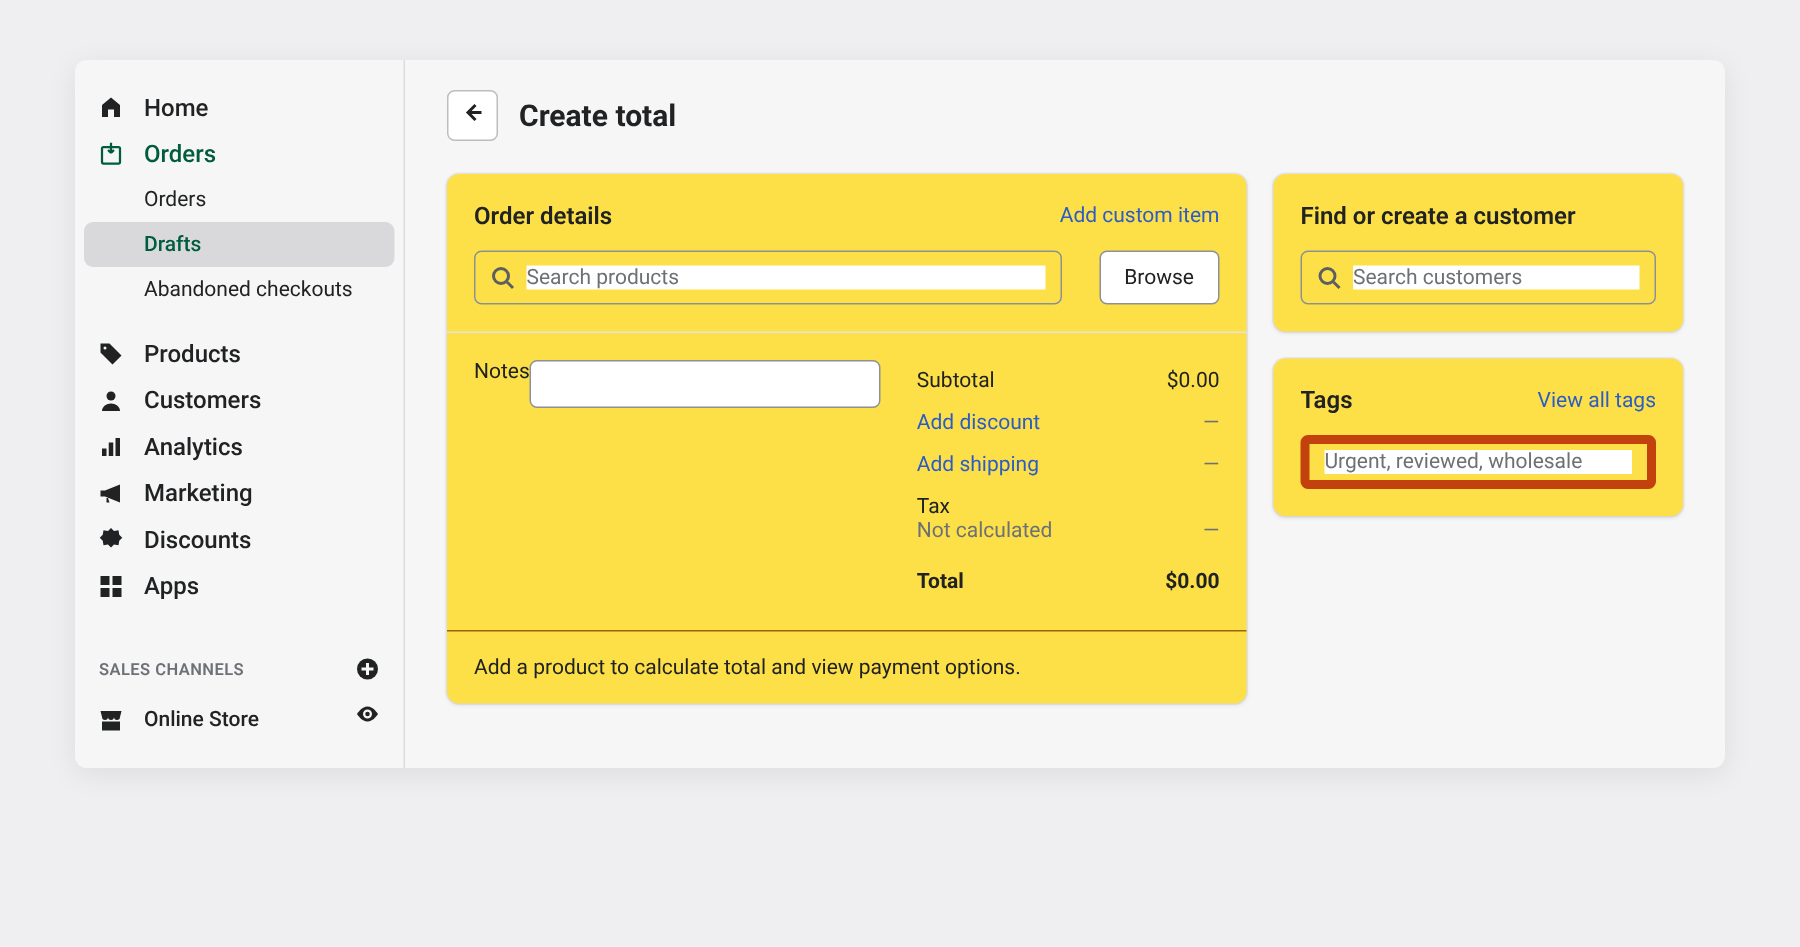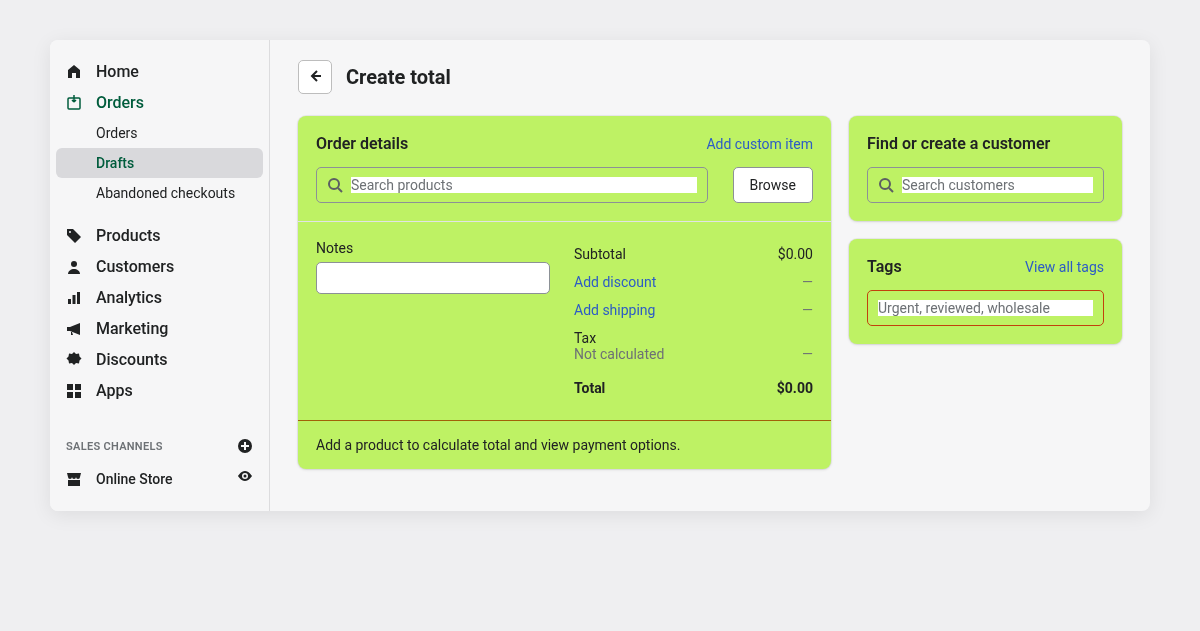--- a/index.html
+++ b/index.html
@@ -130,21 +130,21 @@
     .main-col {
       flex: 1;
     }
     .side-col {
       width: 273px;
       display: flex;
       flex-direction: column;
       gap: 18px;
     }
     .card {
-      background: #bef264;
+      background: #fde047;
       border-radius: 8px;
       box-shadow: 0 0 0 1px rgba(0,0,0,0.05), 0 1px 3px rgba(0,0,0,0.1);
     }
     .card-section {
       padding: 18px;
     }
     .card-header {
       display: flex;
       align-items: center;
       justify-content: space-between;
@@ -201,21 +201,21 @@
       cursor: pointer;
     }
     .totals-section {
       border-top: 1px solid #e1e3e5;
       padding: 18px;
       display: flex;
       gap: 24px;
     }
     .notes-col {
       display: flex;
-      flex-direction: column;
+      flex-direction: row;
     }
     .notes-label {
       font-size: 14px;
       color: #202223;
       margin-bottom: 6px;
     }
     .notes-input {
       width: 234px;
       height: 32px;
       border: 1px solid #8c9196;
@@ -257,21 +257,21 @@
       justify-content: space-between;
       padding-bottom: 6px;
     }
     .footer-section {
       border-top: 1px solid #a16207;
       padding: 16px 18px;
       font-size: 14px;
       color: #202223;
     }
     .tags-input-wrapper {
-      border: 1px solid #c2410c;
+      border: 6px solid #c2410c;
       border-radius: 5px;
       height: 36px;
       display: flex;
       align-items: center;
       padding: 0 10px;
     }
     .tags-input-wrapper input {
       border: none;
       outline: none;
       flex: 1;

